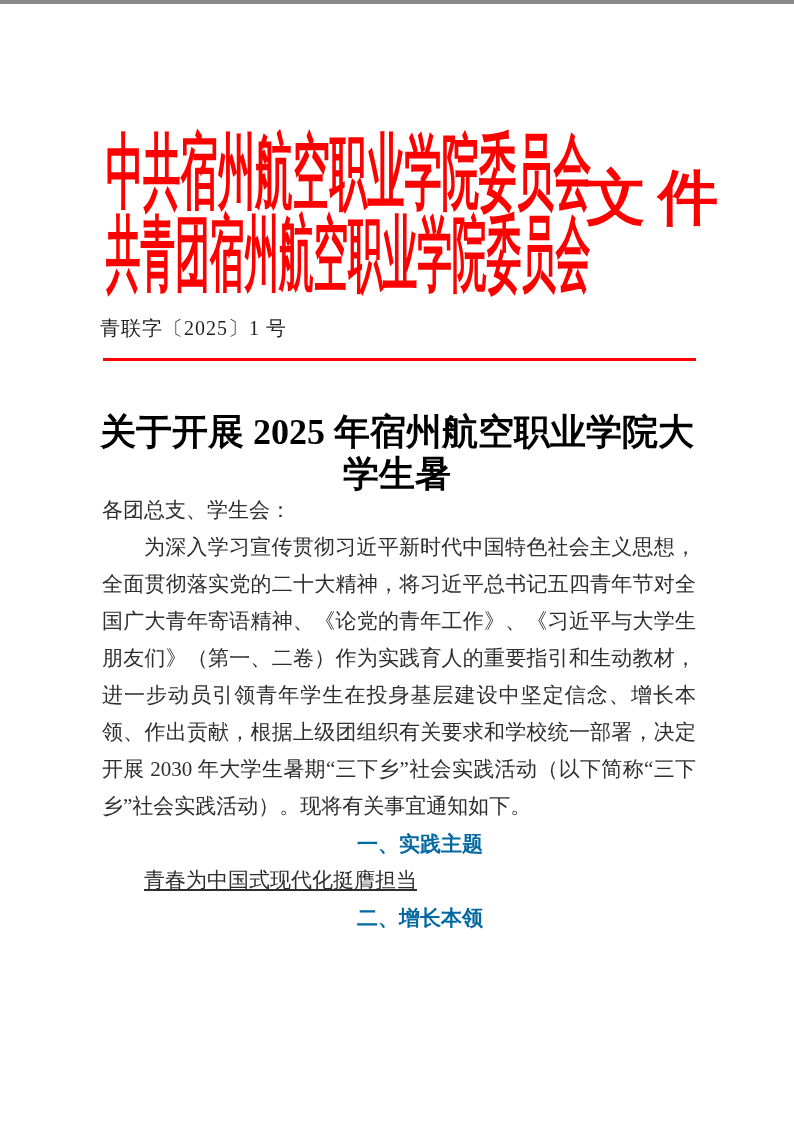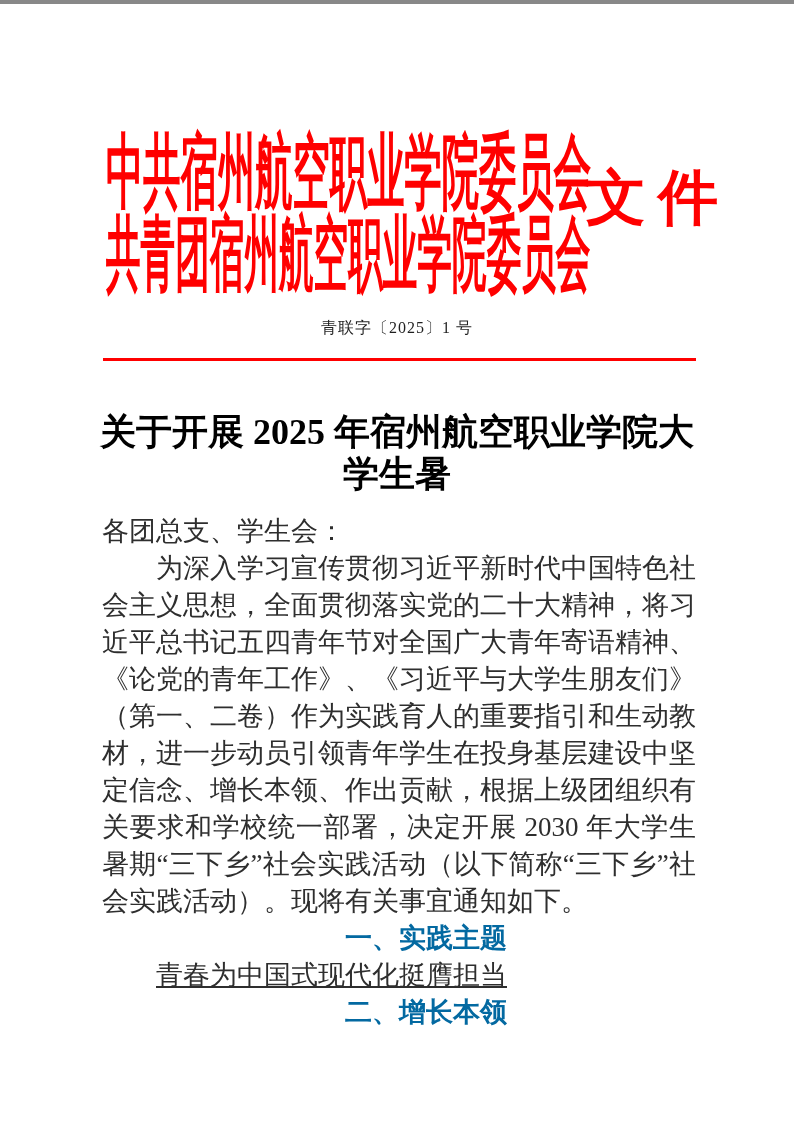--- a/index.html
+++ b/index.html
@@ -41,22 +41,21 @@
     line-height: 52px;
     letter-spacing: 12px;
     white-space: nowrap;
   }
 
   .doc-number {
     position: absolute;
     top: 312px;
     left: 100px;
     width: 594px;
-    text-align: center;
-    font-size: 16px;
+    font-size: 20px;
     line-height: 24px;
     letter-spacing: 1px;
     color: #1f1f1f;
     font-family: "Liberation Serif", serif;
   }
 
   .red-line {
     position: absolute;
     left: 103px;
     top: 354px;
@@ -76,25 +75,25 @@
     font-weight: bold;
     font-size: 36px;
     line-height: 42px;
     color: #000000;
   }
   .title-line { display: block; }
 
   
   .content {
     position: absolute;
-    top: 509px;
+    top: 488px;
     left: 102px;
     width: 594px;
     font-family: "Liberation Serif", serif;
-    font-size: 27px;
+    font-size: 21px;
     line-height: 37px;
     color: #2e2e2e;
     text-align: justify;
     text-justify: inter-character;
   }
   .salutation { text-align: left; }
   .paragraph { text-indent: 2em; }
   .section-heading {
     text-indent: 2em;
     font-family: "Liberation Sans", sans-serif;

